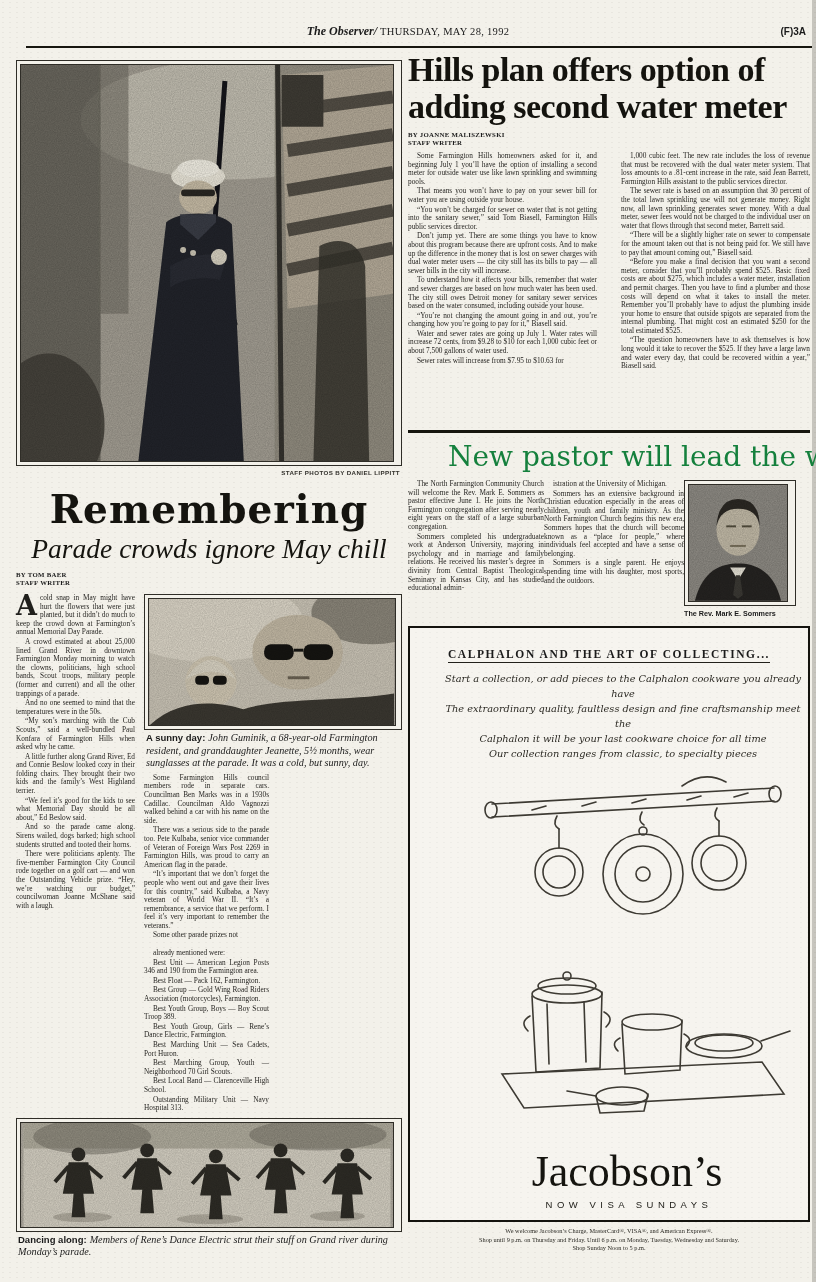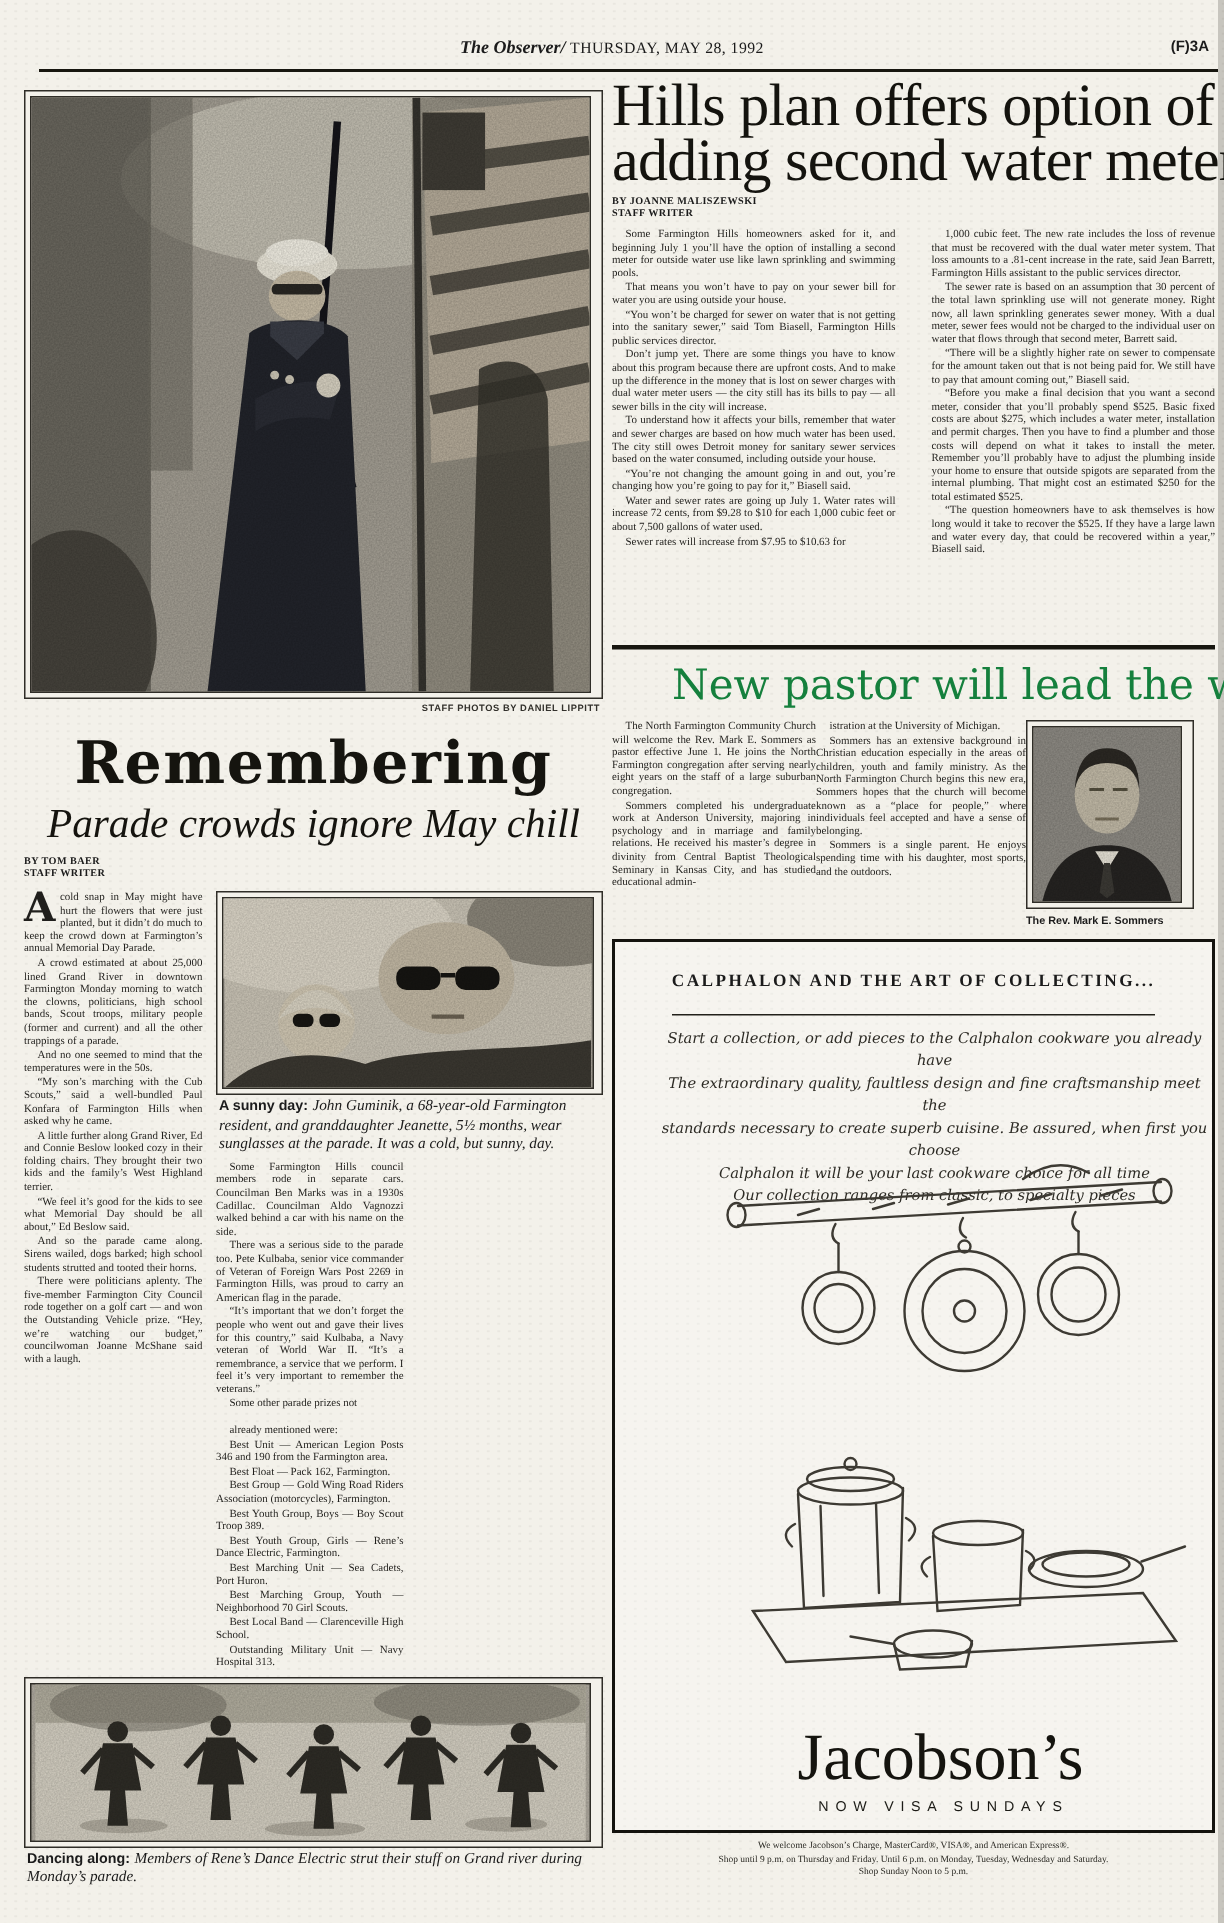--- a/index.html
+++ b/index.html
@@ -34,35 +34,35 @@
   #left { position:absolute; left:16px; top:60px; width:386px; }
   .banner { text-align:center; font-family:"DejaVu Serif",serif; font-weight:800; font-size:39px; line-height:42px; margin-top:12px; color:#15140f; letter-spacing:1px; }
   .subhead { text-align:center; font-style:italic; font-size:27.5px; line-height:31px; margin-top:3px; color:#15140f; white-space:nowrap; }
   .parade-body { display:flex; gap:9px; margin-top:7px; min-height:420px; }
   .pcol1 { width:119px; }
   .pright { width:258px; }
   .ptwo { display:flex; gap:8px; margin-top:4px;flex-direction:column; }
   .ptwo > div { width:125px; }
   
   #right { position:absolute; left:408px; top:52px; width:402px; }
-  .h1 { font-family:"Liberation Serif",serif; font-weight:normal; font-size:40px; line-height:36.5px; letter-spacing:-.5px; color:#14130e; white-space:nowrap; }
+  .h1 { font-family:"Liberation Serif",serif; font-weight:bold; font-size:34px; line-height:36.5px; letter-spacing:-.5px; color:#14130e; white-space:nowrap; }
   .water-byl { margin-top:6px; }
   .water-cols { display:flex; gap:24px; margin-top:5px; min-height:276px; }
   .water-cols > div { width:196px; }
   .rule2 { height:3px; background:#17160f; margin:2px 0 7px 0; }
   .h2 { font-family:"DejaVu Serif",serif; font-weight:400; font-size:28px; line-height:33px; color:#15803d; white-space:nowrap;margin-left:40px; }
   .pastor { display:flex; gap:0; margin-top:7px; min-height:138px; }
   .pastor .c1 { width:136px; }
   .pastor .c2 { width:140px; }
   .pastor .c3 { width:112px; }
   .cap4 { font-family:"Liberation Sans",sans-serif; font-weight:bold; font-size:7.2px; margin-top:3px; }
   
   .ad { border:2px solid #14130e; margin-top:8px; height:596px; position:relative; background:rgba(255,255,255,0.25); }
   .ad-title-wrap { text-align:center; margin-top:16px; }
-  .ad-title { display:inline-block; font-size:11.5px; letter-spacing:1.6px; font-weight:bold; border-bottom:1.5px solid #22211b; padding-bottom:16px; }
+  .ad-title { display:inline-block; font-size:11.5px; letter-spacing:1.6px; font-weight:bold; border-bottom:1.5px solid #22211b; padding-bottom:2px; }
   .ad-copy { margin-top:8px; }
   .ad-line { text-align:center; font-style:italic; font-family:"DejaVu Serif",serif; font-size:9.8px; line-height:15px; color:#2c2a24;padding-left:28px; }
   .ad-art { position:absolute; top:116px; right:6px; }
   .ad-logo { position:absolute; bottom:26px; left:0; width:100%; text-align:center; padding-left:36px; font-family:"Liberation Serif",serif; font-size:44px; line-height:44px; color:#15140f; }
   .ad-sub { position:absolute; bottom:10px; left:0; width:100%; text-align:center; padding-left:40px; font-family:"Liberation Sans",sans-serif; font-size:9.5px; letter-spacing:4.5px; color:#1c1b16; }
   .ad-fine { margin-top:5px; }
   .ad-fine div { text-align:center; font-size:6.3px; line-height:8.6px; color:#2a2923; }
   .edge { position:absolute; right:0; top:0; bottom:0; width:4px; background:#55524a; opacity:.28; }
 </style>
 </head>
@@ -300,21 +300,20 @@
     </div>
   </div>
 
   <div class="ad">
     <div class="ad-title-wrap">
       <span class="ad-title">CALPHALON AND THE ART OF COLLECTING...</span>
     </div>
     <div class="ad-copy">
         <div class="ad-line">Start a collection, or add pieces to the Calphalon cookware you already have</div>
         <div class="ad-line">The extraordinary quality, faultless design and fine craftsmanship meet the</div>
-        <div class="ad-line">standards necessary to create superb cuisine. Be assured, when first you choose</div>
         <div class="ad-line">Calphalon it will be your last cookware choice for all time</div>
         <div class="ad-line">Our collection ranges from classic, to specialty pieces</div>
       </div>
 
     <div class="ad-art">
       <svg width="330" height="390" viewBox="0 0 330 390">
         <g stroke="#3d3a33" stroke-width="1.6" fill="none" stroke-linecap="round">
           <path d="M20,60 L302,44"></path>
           <path d="M20,73 L302,57"></path>
           <ellipse cx="19" cy="66" rx="6" ry="8"></ellipse>

